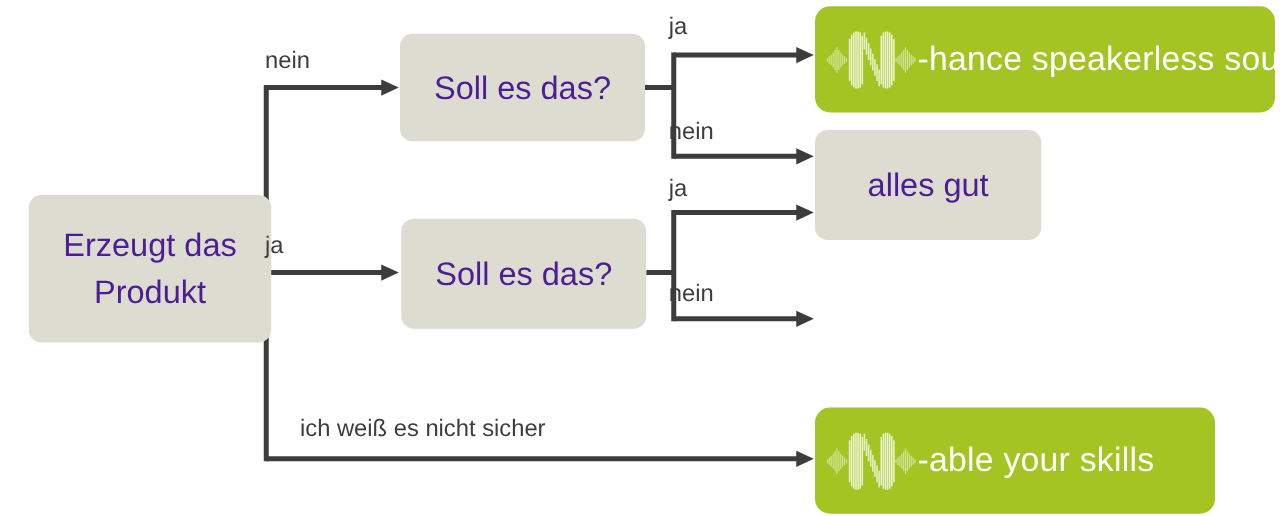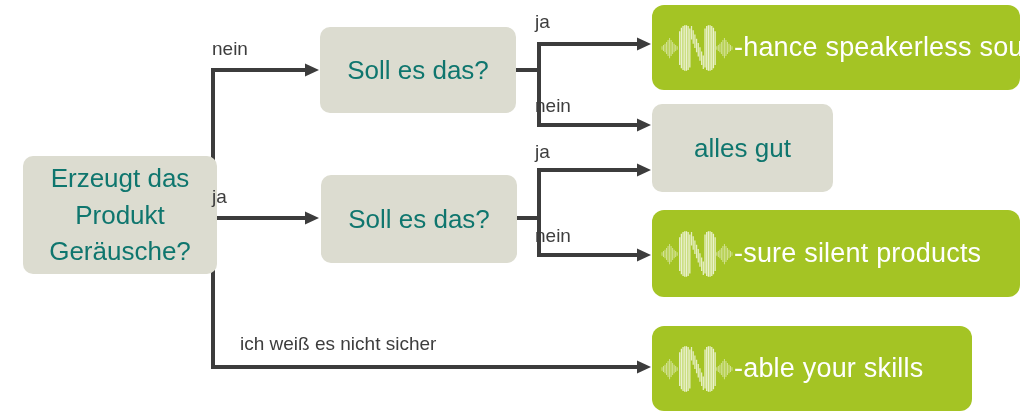--- a/index.html
+++ b/index.html
@@ -2,21 +2,21 @@
 <html><head>
 <meta charset="utf-8">
 <style>
   html,body{margin:0;padding:0;background:#ffffff;}
   .canvas{
     position:relative;width:1024px;height:413px;background:#ffffff;
     font-family:"Liberation Sans", sans-serif;overflow:hidden;
   }
   .connectors{position:absolute;left:0;top:0;width:1024px;height:413px;}
   .box{position:absolute;display:flex;align-items:center;justify-content:center;box-sizing:border-box;}
-  .q{background:#dcdcd0;border-radius:10px;color:#0f766e;font-size:26px;text-align:center;line-height:1.42;}
+  .q{background:#dcdcd0;border-radius:10px;color:#4c1d95;font-size:26px;text-align:center;line-height:1.42;}
   .result{background:#a4c424;border-radius:12px;color:#ffffff;justify-content:flex-start;padding-left:9px;}
   .result .rlabel{font-size:27px;letter-spacing:0.2px;margin-left:1px;white-space:nowrap;}
   .edge-label{position:absolute;color:#3d3d3d;font-size:19px;text-align:left;white-space:nowrap;}
   .logo{width:72px;height:54px;color:#ffffff;flex:0 0 auto;}
   .hiddendefs{position:absolute;width:0;height:0;overflow:hidden;}
   
   #node-main-question{left:3px;top:156px;width:194px;height:118px;margin-left:20px;}
   #node-question-top{left:320px;top:27px;width:196px;height:86px;}
   #node-question-mid{left:321px;top:175px;width:196px;height:88px;}
   #node-alles-gut{left:652px;top:104px;width:181px;height:88px;}
@@ -74,41 +74,34 @@
       <polygon points="651,170 637,163.5 637,176.5"></polygon>
       <polygon points="651,255 637,248.5 637,261.5"></polygon>
       <polygon points="651,367 637,360.5 637,373.5"></polygon>
     </g>
   </svg>
 
   <div class="box q" id="node-main-question">
     <div>
       <div>Erzeugt das</div>
       <div>Produkt</div>
-      <div>Geräusche?</div>
     </div>
   </div>
 
   <div class="box q" id="node-question-top">Soll es das?</div>
   <div class="box q" id="node-question-mid">Soll es das?</div>
   <div class="box q" id="node-alles-gut">alles gut</div>
 
   <div class="box result" id="node-result-top">
     <svg class="logo" viewBox="0 0 85 64">
       <use href="#nlogo" xlink:href="#nlogo"></use>
     </svg>
     <span class="rlabel">-hance speakerless sound</span>
   </div>
 
-  <div class="box result" id="node-result-mid">
-    <svg class="logo" viewBox="0 0 85 64">
-      <use href="#nlogo" xlink:href="#nlogo"></use>
-    </svg>
-    <span class="rlabel">-sure silent products</span>
-  </div>
 
   <div class="box result" id="node-result-bottom">
     <svg class="logo" viewBox="0 0 85 64">
       <use href="#nlogo" xlink:href="#nlogo"></use>
     </svg>
     <span class="rlabel">-able your skills</span>
   </div>
 
   <div class="edge-label" id="label-nein-top">nein</div>
   <div class="edge-label" id="label-ja-mid">ja</div>

